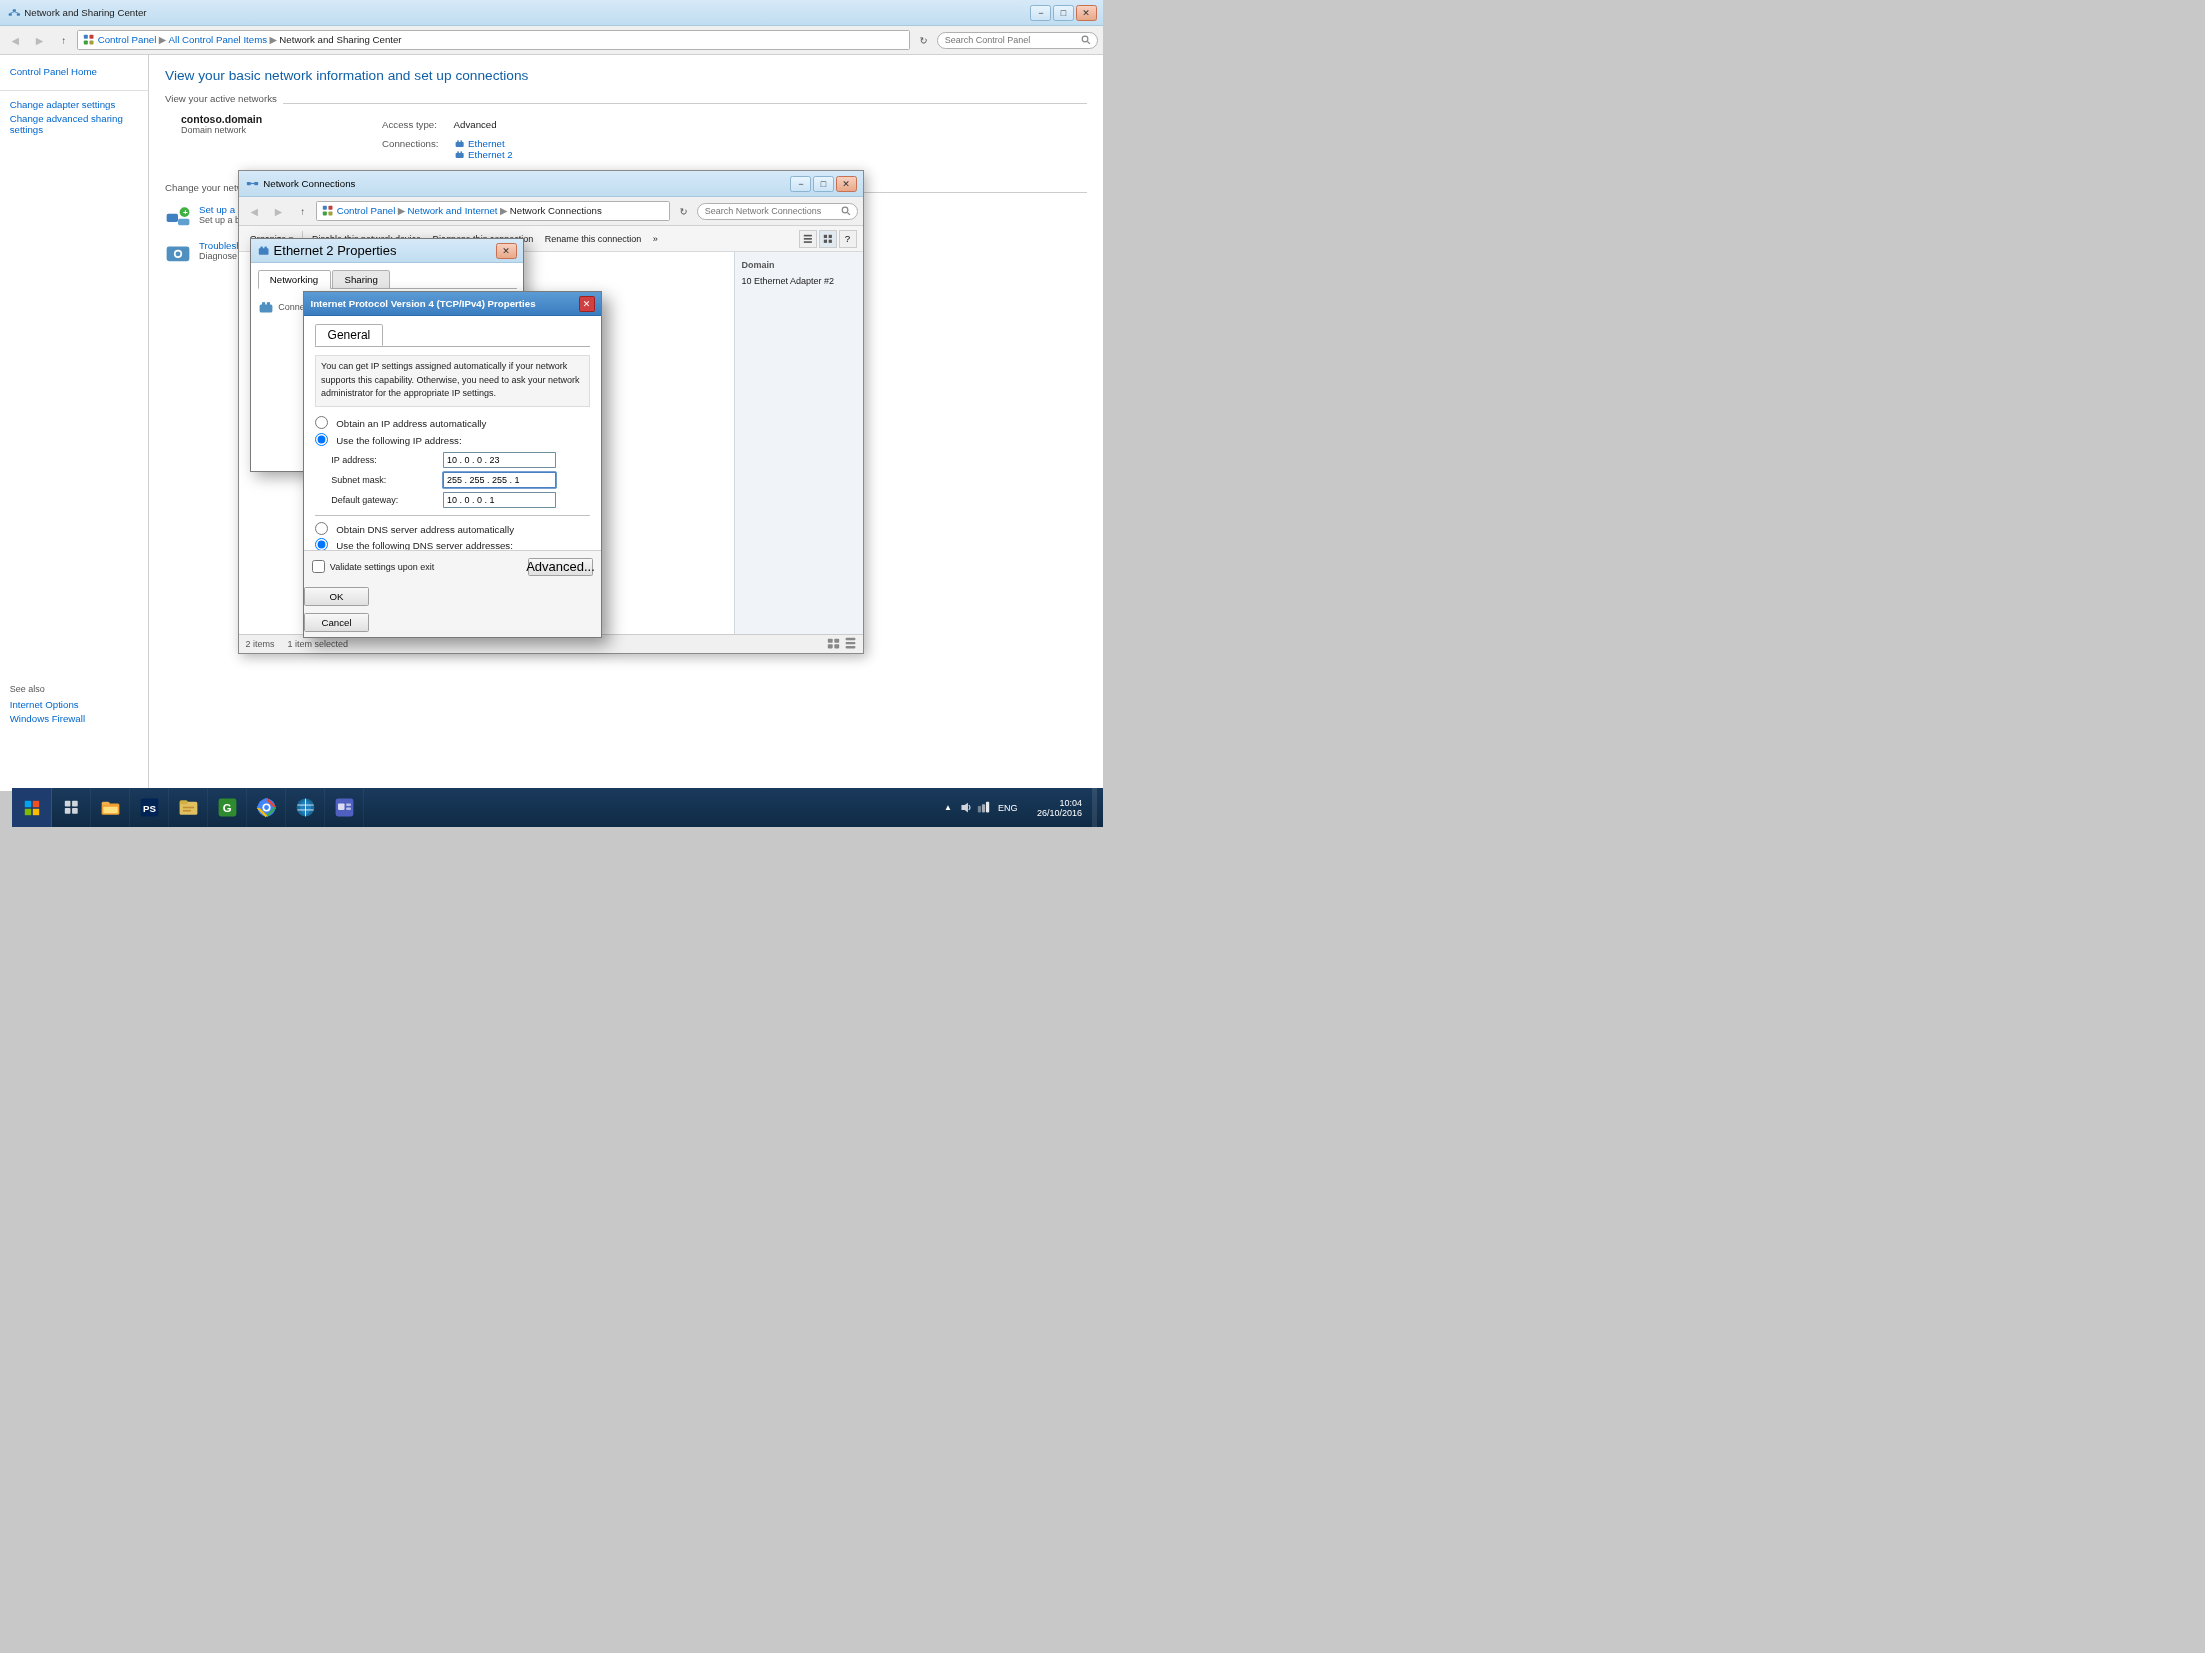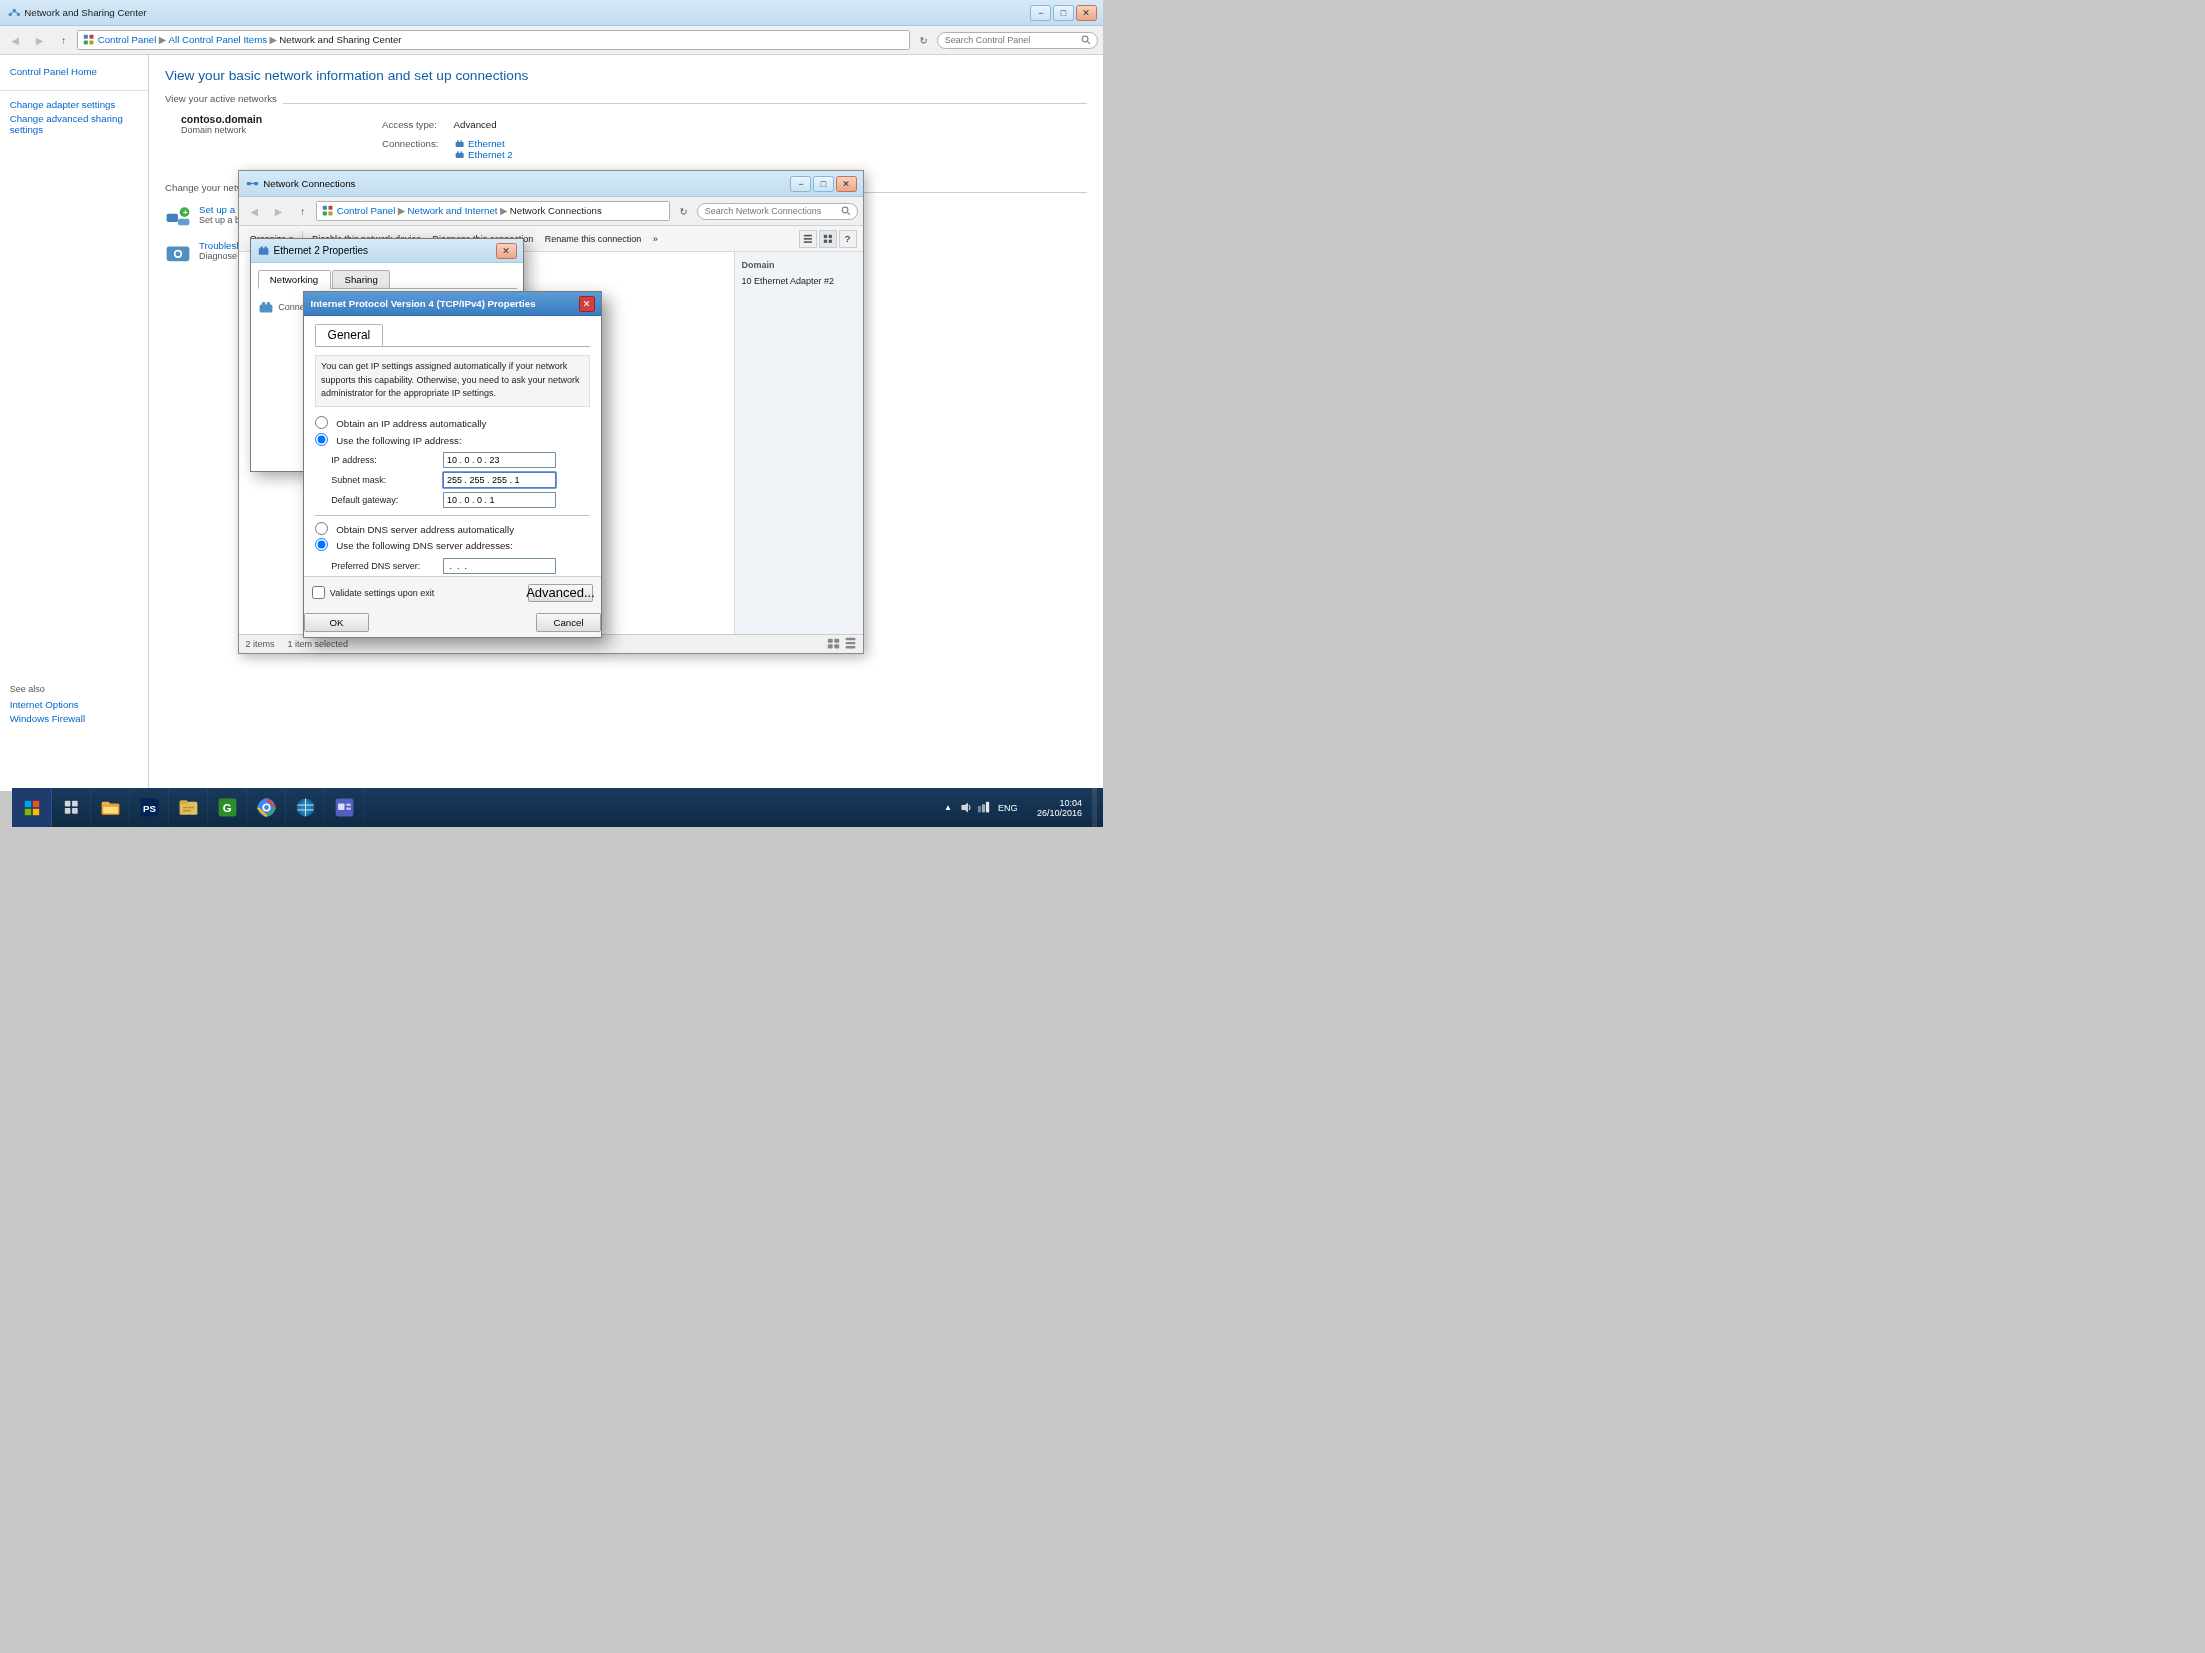--- a/index.html
+++ b/index.html
@@ -572,22 +572,23 @@
     .checkbox-row input[type="checkbox"] {
       margin: 0;
     }
     .checkbox-label {
       font-size: 9px;
       color: #1a1a1a;
     }
     .dialog-buttons {
       display: flex;
       gap: 6.5px;
-      justify-content: space-between;
+      justify-content: center;
       padding: 4.8px 0;
+      flex-direction: column;
     }
     .dialog-btn {
       width: 65px;
       height: 19.4px;
       background: linear-gradient(to bottom, #f8f8f8, #e0e0e0);
       border: 0.8px solid #a0a0a0;
       border-radius: 1.6px;
       font-size: 9.7px;
       cursor: pointer;
       display: flex;
@@ -937,21 +938,21 @@
   </div>
 </div>
 
 <div class="eth-dialog">
   <div class="eth-title-bar">
     <svg width="11.3" height="11.3" viewBox="0 0 14 14" style="margin-right:4.8px">
       <rect x="1" y="4" width="12" height="8" rx="1" fill="#4080c0"></rect>
       <rect x="3" y="2" width="3" height="4" fill="#4080c0"></rect>
       <rect x="8" y="2" width="3" height="4" fill="#4080c0"></rect>
     </svg>
-    <span style="flex:1;font-size:10px;">Ethernet 2 Properties</span>
+    <span style="flex:1;font-size:13px;">Ethernet 2 Properties</span>
     <div class="tb-btn close">✕</div>
   </div>
 
   <div class="eth-content">
     <div class="tab-bar">
       <div class="tab active">Networking</div>
       <div class="tab">Sharing</div>
     </div>
     <div style="font-size:9px;color:#555;padding:3.2px 0;height:129px;overflow:hidden;">
 

